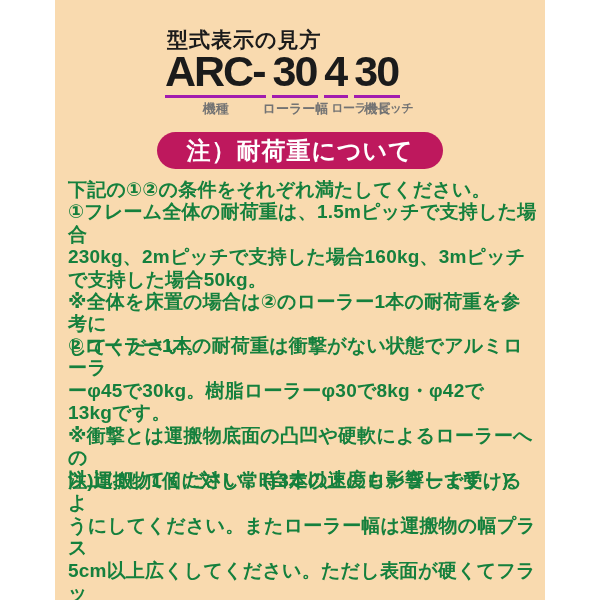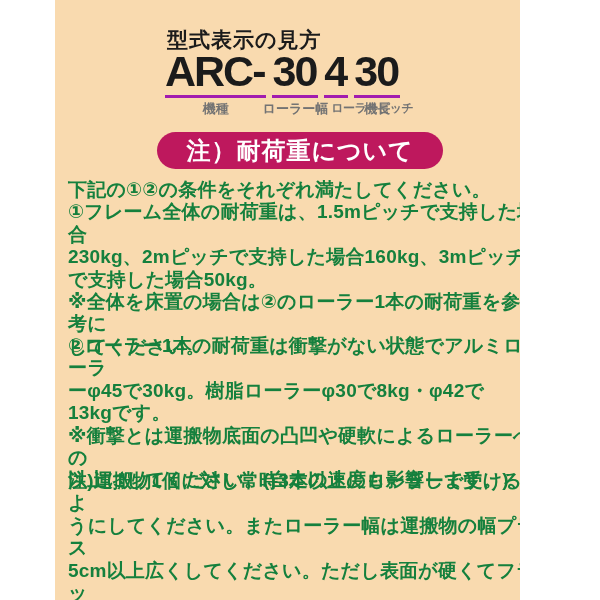--- a/index.html
+++ b/index.html
@@ -5,21 +5,21 @@
   html, body {
     margin: 0;
     padding: 0;
     width: 600px;
     height: 600px;
     background: #ffffff;
     font-family: "Liberation Sans", "DejaVu Sans", sans-serif;
   }
   .page {
     position: relative;
-    width: 520px;
+    width: 600px;
     height: 600px;
     background: #ffffff;
     overflow: hidden;
   }
   .panel {
     position: absolute;
     left: 55px;
     top: 0;
     width: 490px;
     height: 600px;

